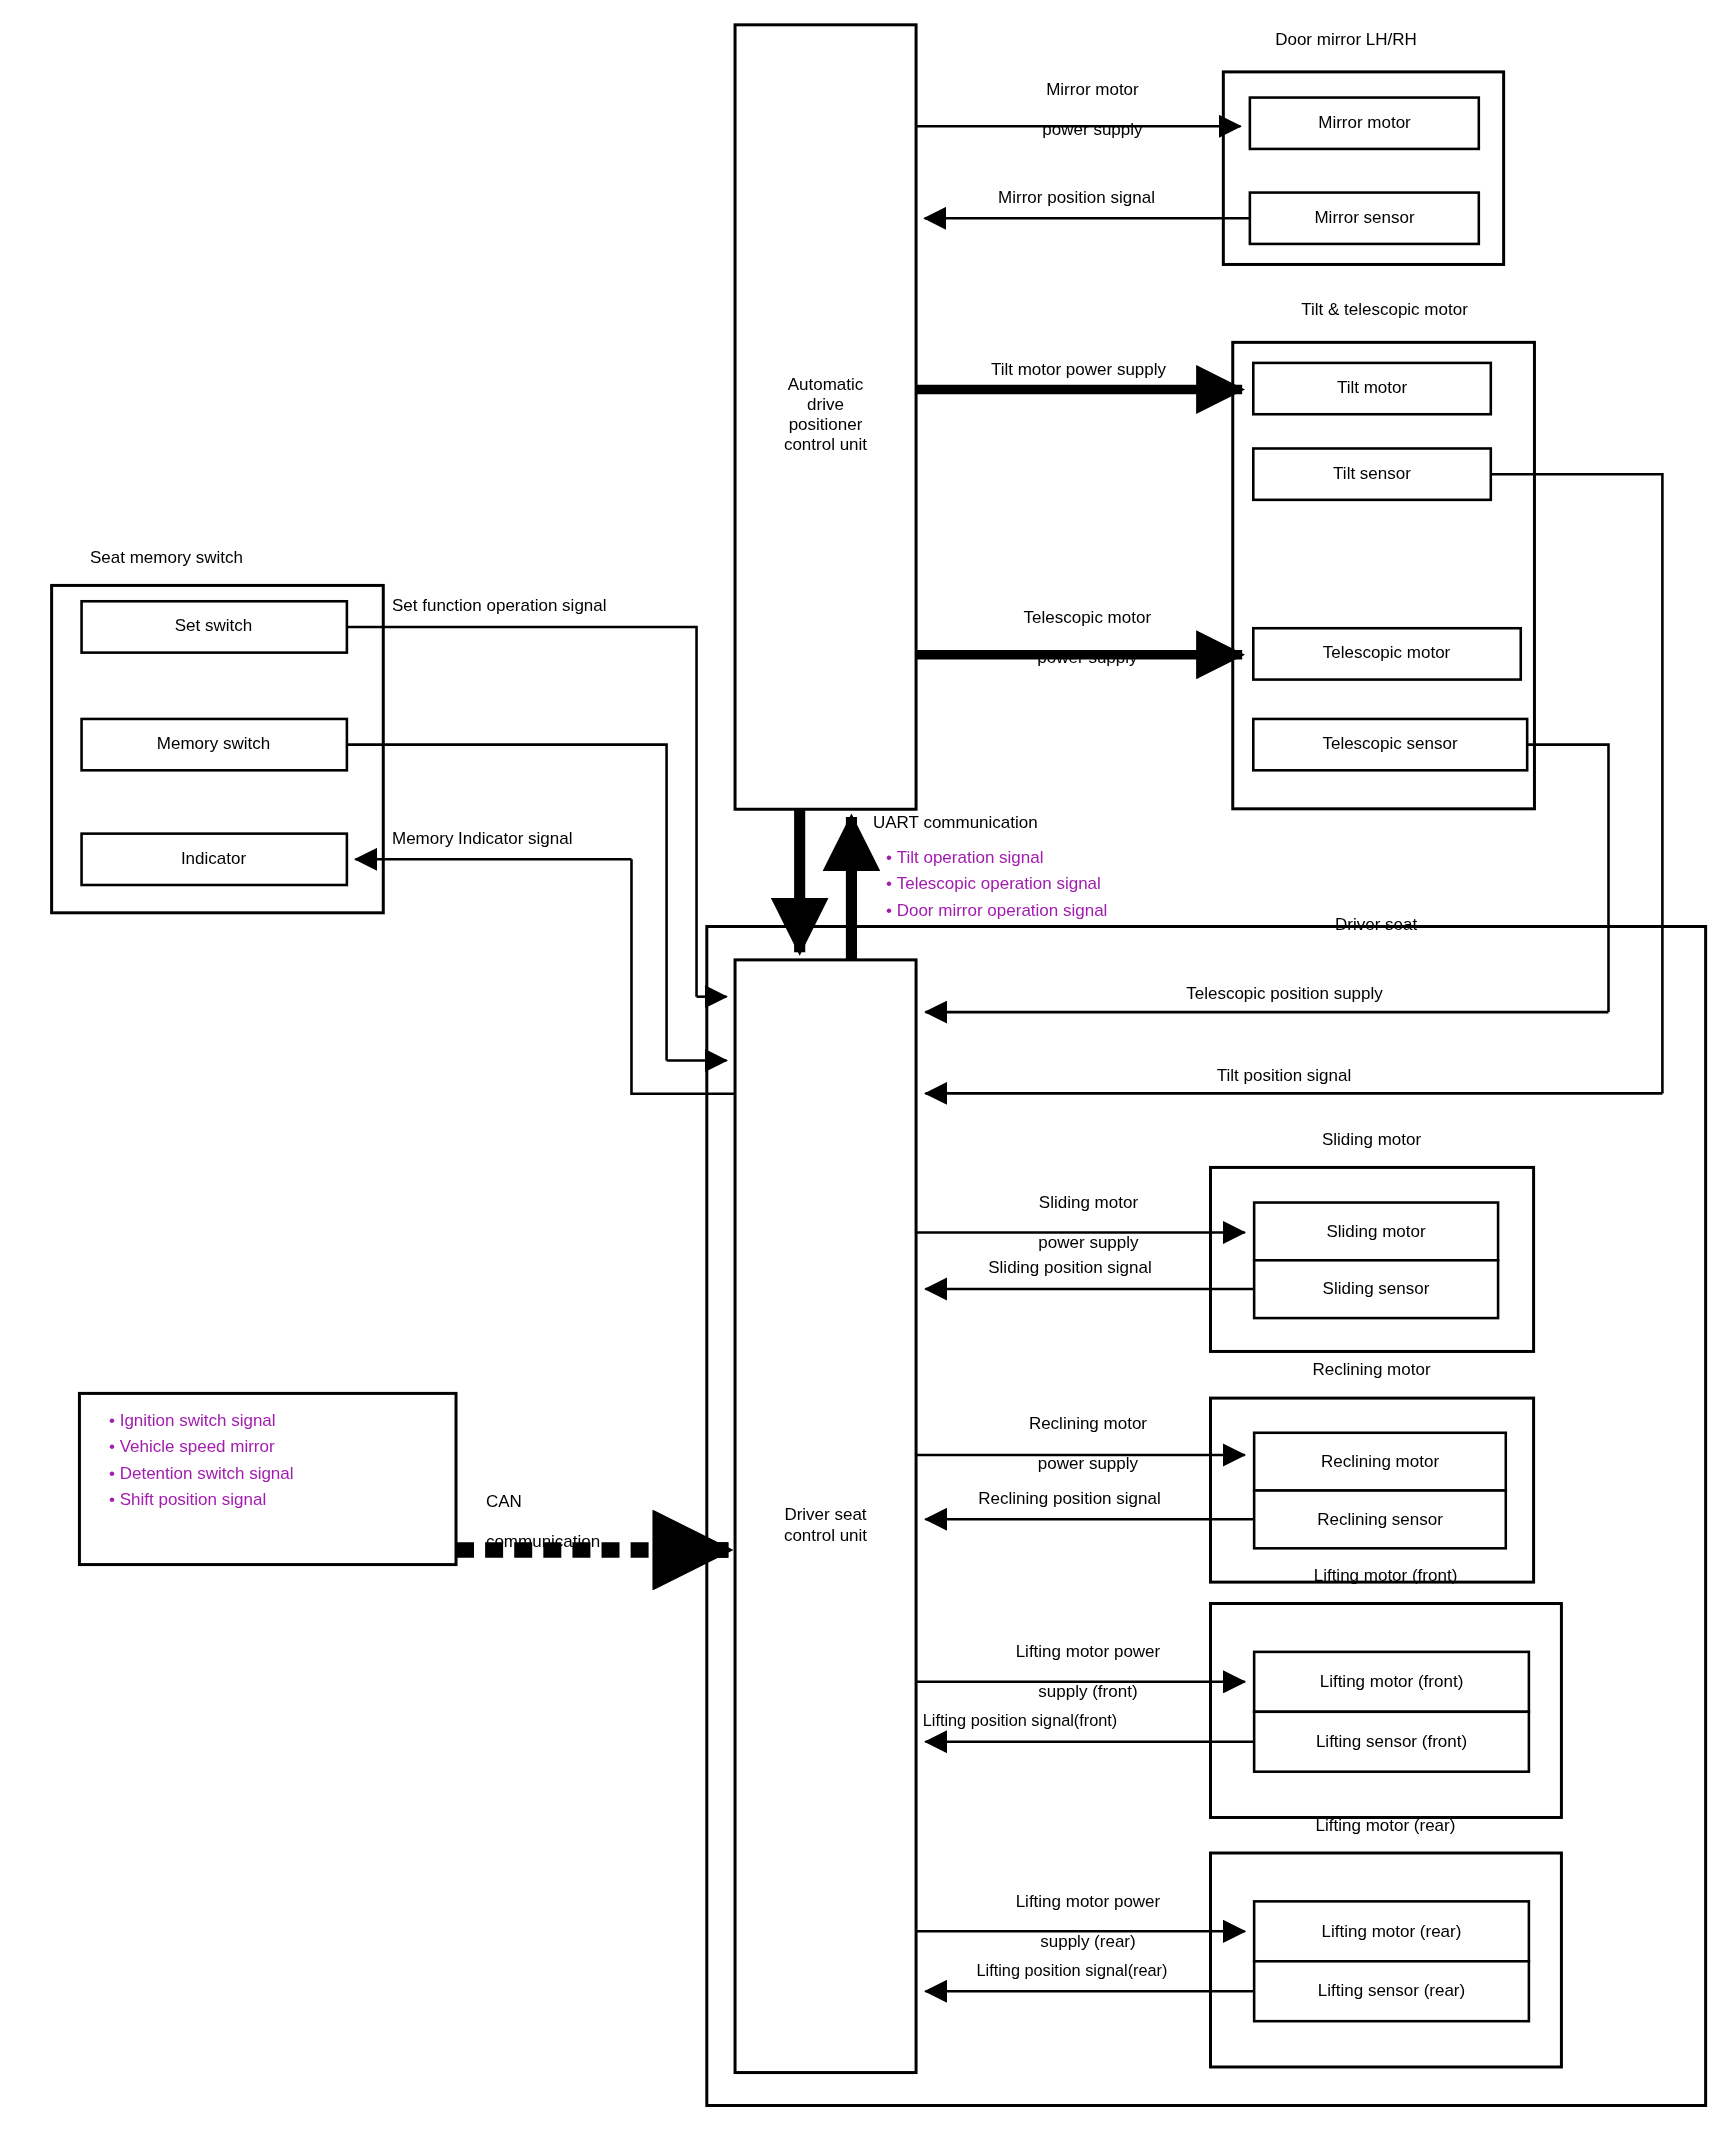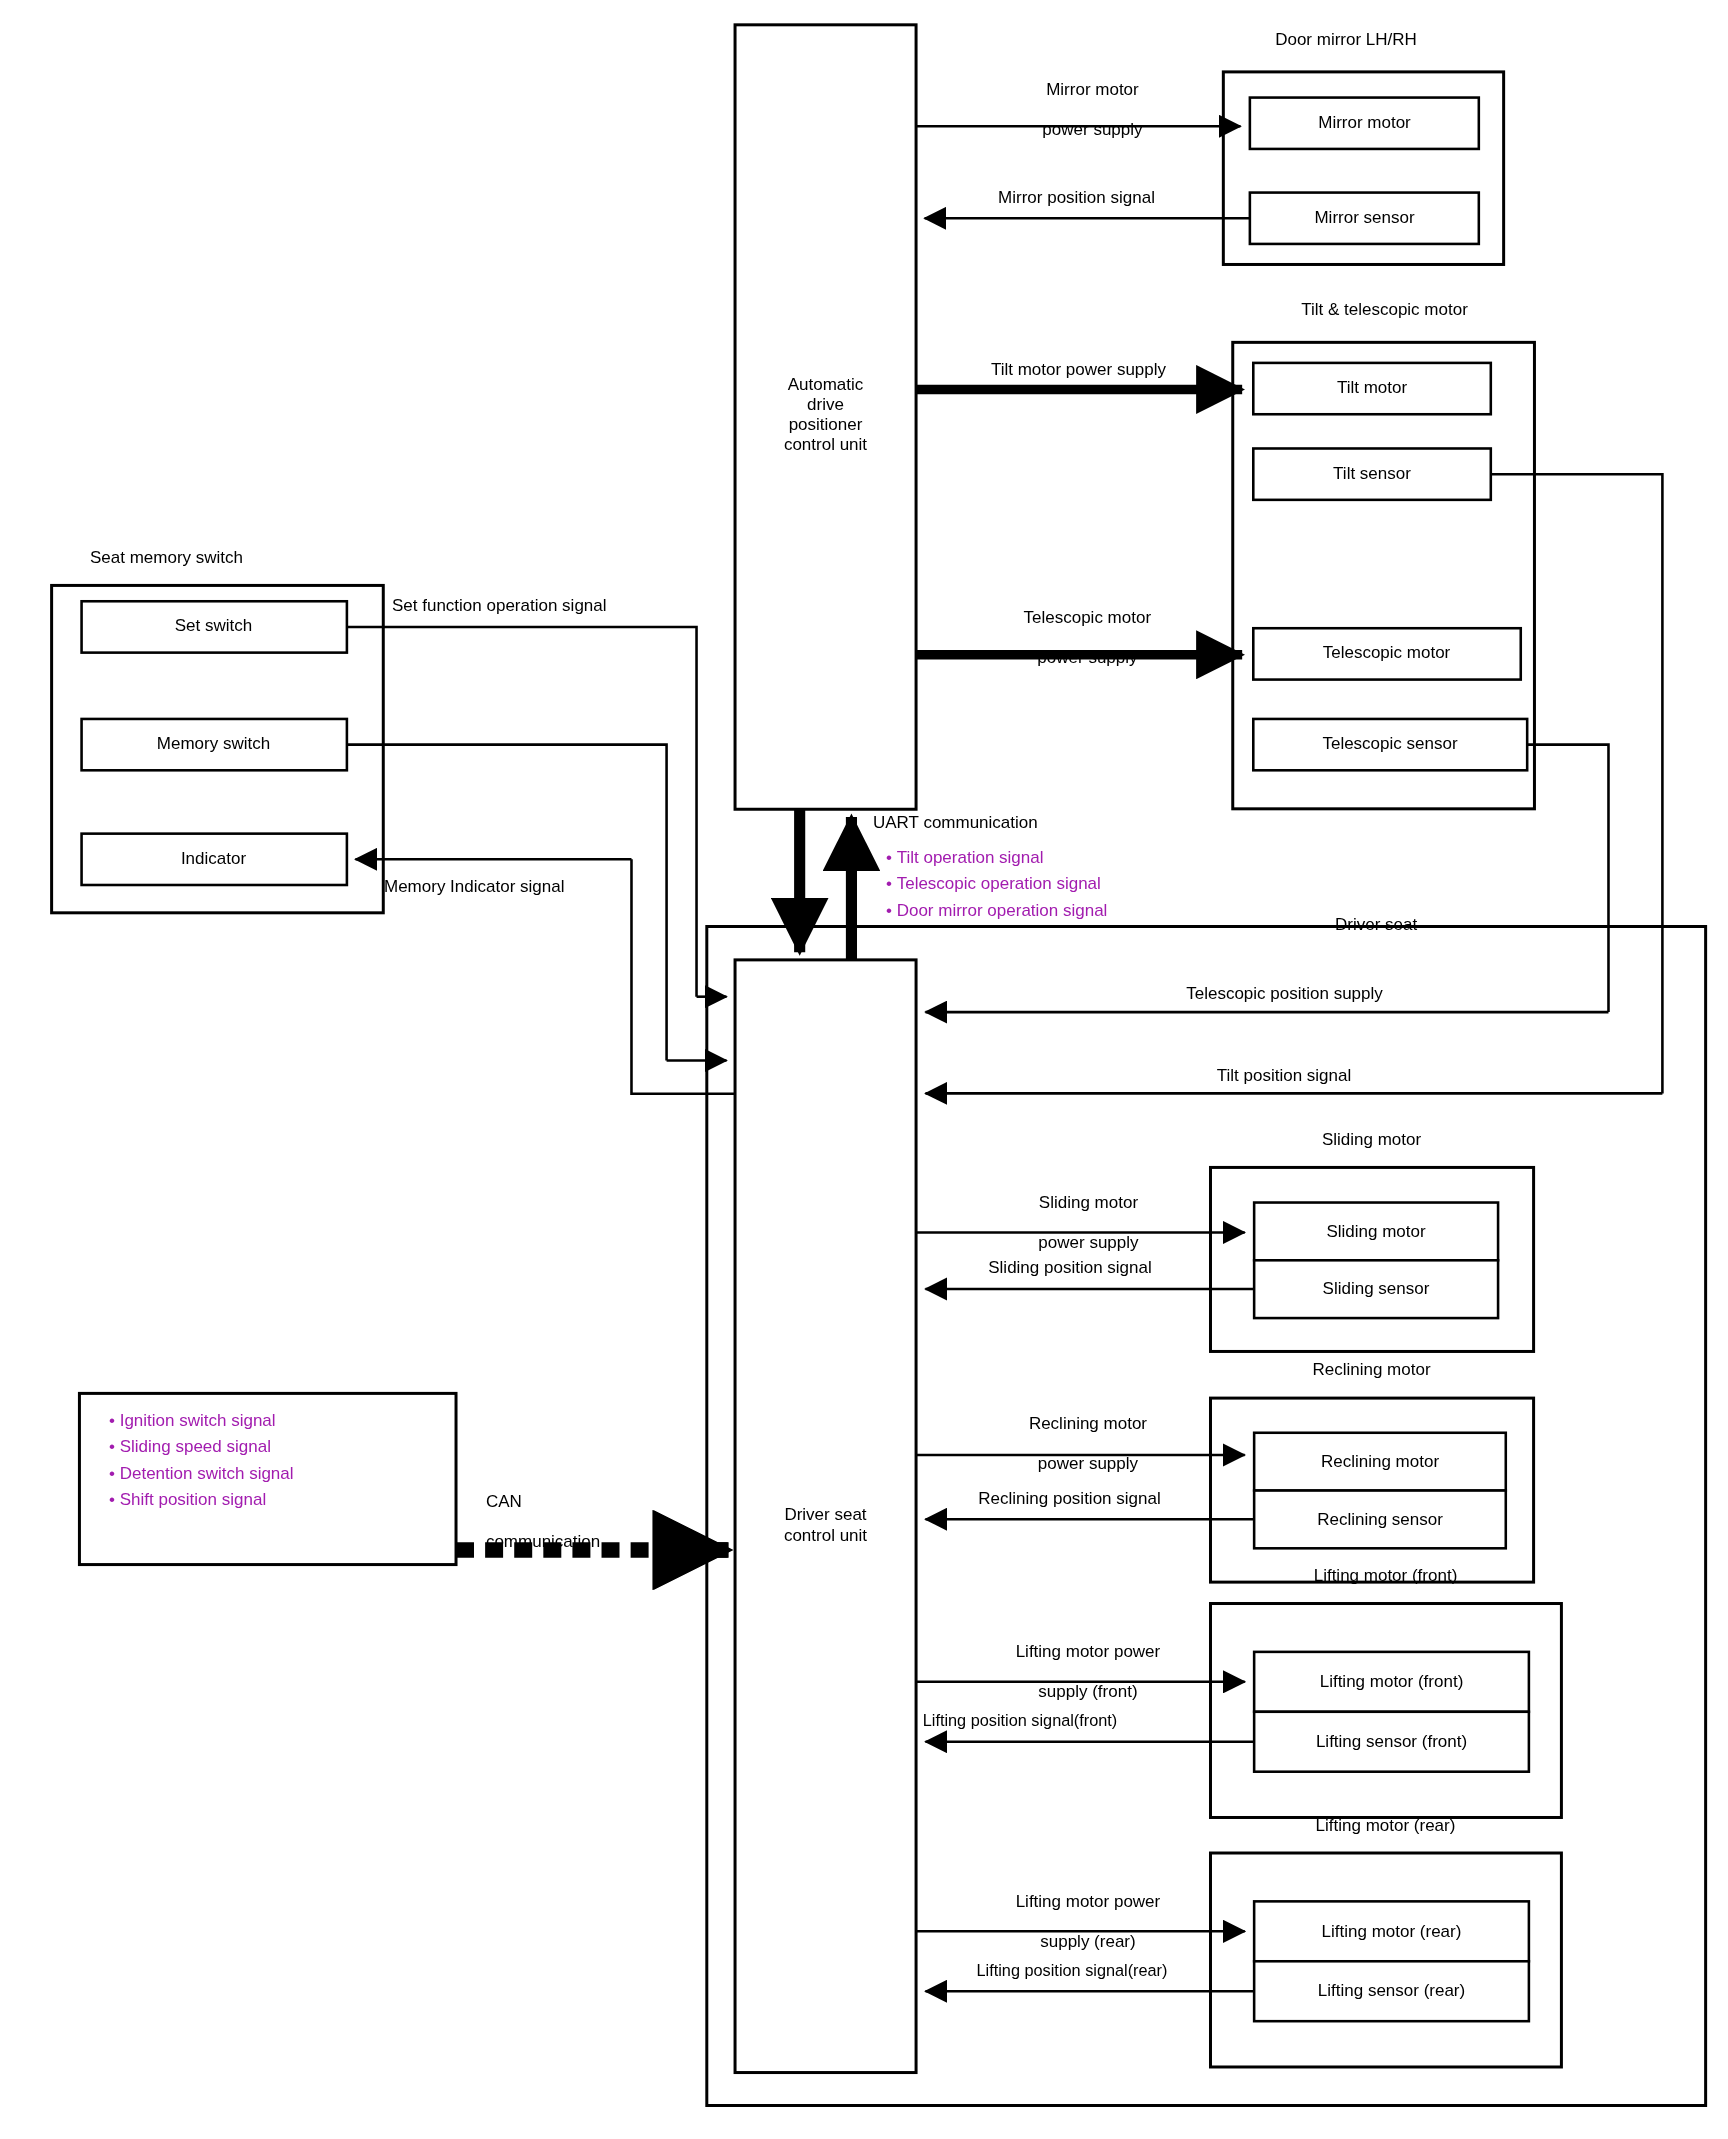--- a/index.html
+++ b/index.html
@@ -153,42 +153,42 @@
     <span>Telescopic motor</span><br>
     <span>power supply</span>
   </div>
 
   <div class="lbl" style="left:90px;top:548px;">Seat memory switch</div>
   <div class="boxlabel" style="left:81px;top:601px;width:265px;height:51px;">Set switch</div>
   <div class="boxlabel" style="left:81px;top:719px;width:265px;height:51px;">Memory switch</div>
   <div class="boxlabel" style="left:81px;top:834px;width:265px;height:51px;">Indicator</div>
 
   <div class="lbl" style="left:392px;top:596px;">Set function operation signal</div>
-  <div class="lbl" style="left:384px;top:829px;margin-top:48px;">Memory Indicator signal</div>
+  <div class="lbl" style="left:392px;top:829px;">Memory Indicator signal</div>
 
   <div class="lbl" style="left:873px;top:813px;">UART communication</div>
   <div class="bullets" style="left:886px;top:845px;">
     <div><span>•&nbsp;</span><span>Tilt operation signal</span></div>
     <div><span>•&nbsp;</span><span>Telescopic operation signal</span></div>
     <div><span>•&nbsp;</span><span>Door mirror operation signal</span></div>
   </div>
 
   <div class="lbl" style="left:1335px;top:915px;">Driver seat</div>
 
   <div class="boxlabel" style="left:735px;top:1489px;width:181px;height:73px;">
     <span><span>Driver seat</span><br>
           <span>control unit</span></span>
   </div>
 
   <div class="lbl ctr" style="left:1049px;top:984px;width:471px;">Telescopic position supply</div>
   <div class="lbl ctr" style="left:1070px;top:1066px;width:428px;">Tilt position signal</div>
 
   <div class="bullets" style="left:109px;top:1408px;">
     <div><span>•&nbsp;</span><span>Ignition switch signal</span></div>
-    <div><span>•&nbsp;</span><span>Sliding speed signal</span></div>
+    <div><span>•&nbsp;</span><span>Vehicle speed mirror</span></div>
     <div><span>•&nbsp;</span><span>Detention switch signal</span></div>
     <div><span>•&nbsp;</span><span>Shift position signal</span></div>
   </div>
   <div class="lbl" style="left:467px;top:1472px;">
     <span>CAN</span><br>
     <span>communication</span>
   </div>
 
   <div class="lbl ctr" style="left:1210px;top:1130px;width:323px;">Sliding motor</div>
   <div class="boxlabel" style="left:1254px;top:1203px;width:244px;height:58px;">Sliding motor</div>

